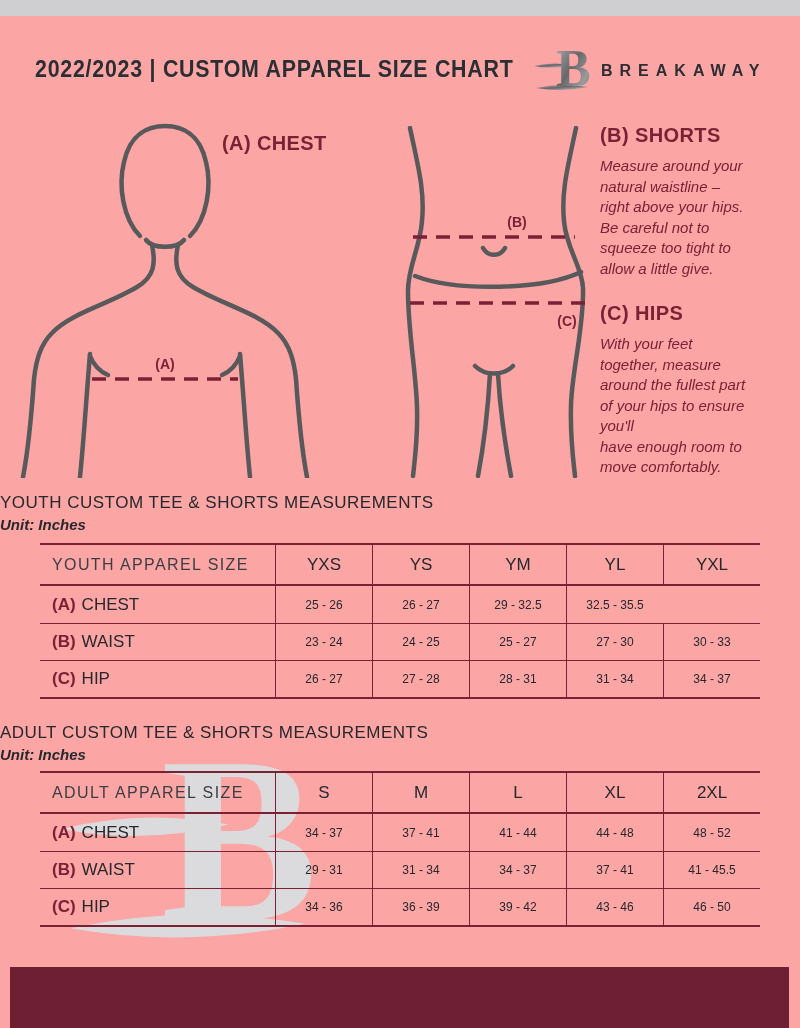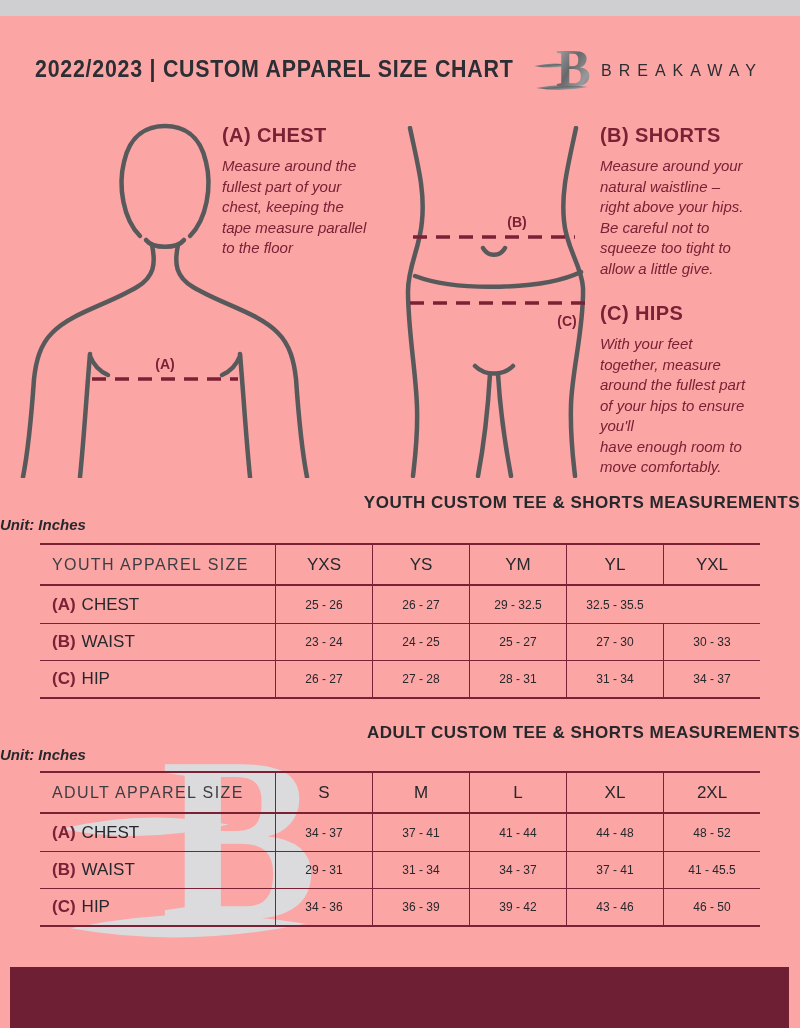--- a/index.html
+++ b/index.html
@@ -12,48 +12,48 @@
   
   .header-title {
     position:absolute; left:35px; top:40px;
     font-size:23px; font-weight:bold; color:#2b2e33;
     letter-spacing:0.8px; transform:scaleX(0.93); transform-origin:left center;
     white-space:nowrap;
   }
   .logo-svg { position:absolute; left:531px; top:21px; }
   .brand-text {
     position:absolute; left:601px; top:46px;
-    font-size:16px; font-weight:normal; color:#2b2e33; letter-spacing:7px;
+    font-size:16px; font-weight:bold; color:#2b2e33; letter-spacing:7px;
     white-space:nowrap;
   }
 
   
   .instr-heading {
     position:absolute; font-size:20px; font-weight:bold; color:#7b2135;
     letter-spacing:0.4px; white-space:nowrap;
   }
   .instr-body {
     position:absolute; font-size:15px; font-style:italic; color:#7b2135;
     line-height:1.37; white-space:pre-line; width:205px;
   }
-  #instr-a-heading { left:222px; top:108px; }
+  #instr-a-heading { left:222px; top:116px; }
   #instr-a-body    { left:222px; top:140px; }
   #instr-b-heading { left:600px; top:108px; }
   #instr-b-body    { left:600px; top:140px; }
   #instr-c-heading { left:600px; top:286px; }
   #instr-c-body    { left:600px; top:318px; }
 
   .figure-svg { position:absolute; }
   #figure-upper { left:10px;  top:100px; }
   #figure-lower { left:395px; top:110px; }
 
   
   .sec-title {
-    position:absolute; left:0; width:100%; text-align:right;
-    font-size:17px; font-weight:bold; color:#26282c; letter-spacing:0.5px;
+    position:absolute; left:0; width:100%; text-align:left;
+    font-size:17px; font-weight:normal; color:#26282c; letter-spacing:0.5px;
   }
   .sec-subtitle {
     position:absolute; left:0; width:100%; text-align:left;
     font-size:15px; font-style:italic; font-weight:600; color:#26282c;
   }
   #youth-title    { top:477px; }
   #youth-subtitle { top:500px; }
   #adult-title    { top:707px; }
   #adult-subtitle { top:730px; }
 
@@ -146,25 +146,20 @@
       <path d="M103,248 C105,282 110,318 116,350"></path>
     </g>
 
     <line x1="18" y1="111" x2="180" y2="111" stroke="#7b2135" stroke-width="3.6" stroke-dasharray="14 9"></line>
     <text x="122" y="101" text-anchor="middle" font-size="14" font-weight="bold" fill="#7b2135" font-family="'Liberation Sans', sans-serif">(B)</text>
     <line x1="15" y1="177" x2="193" y2="177" stroke="#7b2135" stroke-width="3.6" stroke-dasharray="14 9"></line>
     <text x="172" y="200" text-anchor="middle" font-size="14" font-weight="bold" fill="#7b2135" font-family="'Liberation Sans', sans-serif">(C)</text>
   </svg>
 
   <div id="instr-a-heading" class="instr-heading">(A) CHEST</div>
-  <div id="instr-a-body" class="instr-body">Measure around the
-fullest part of your
-chest, keeping the
-tape measure parallel
-to the floor</div>
 
   <div id="instr-b-heading" class="instr-heading">(B) SHORTS</div>
   <div id="instr-b-body" class="instr-body">Measure around your
 natural waistline –
 right above your hips.
 Be careful not to
 squeeze too tight to
 allow a little give.</div>
 
   <div id="instr-c-heading" class="instr-heading">(C) HIPS</div>

